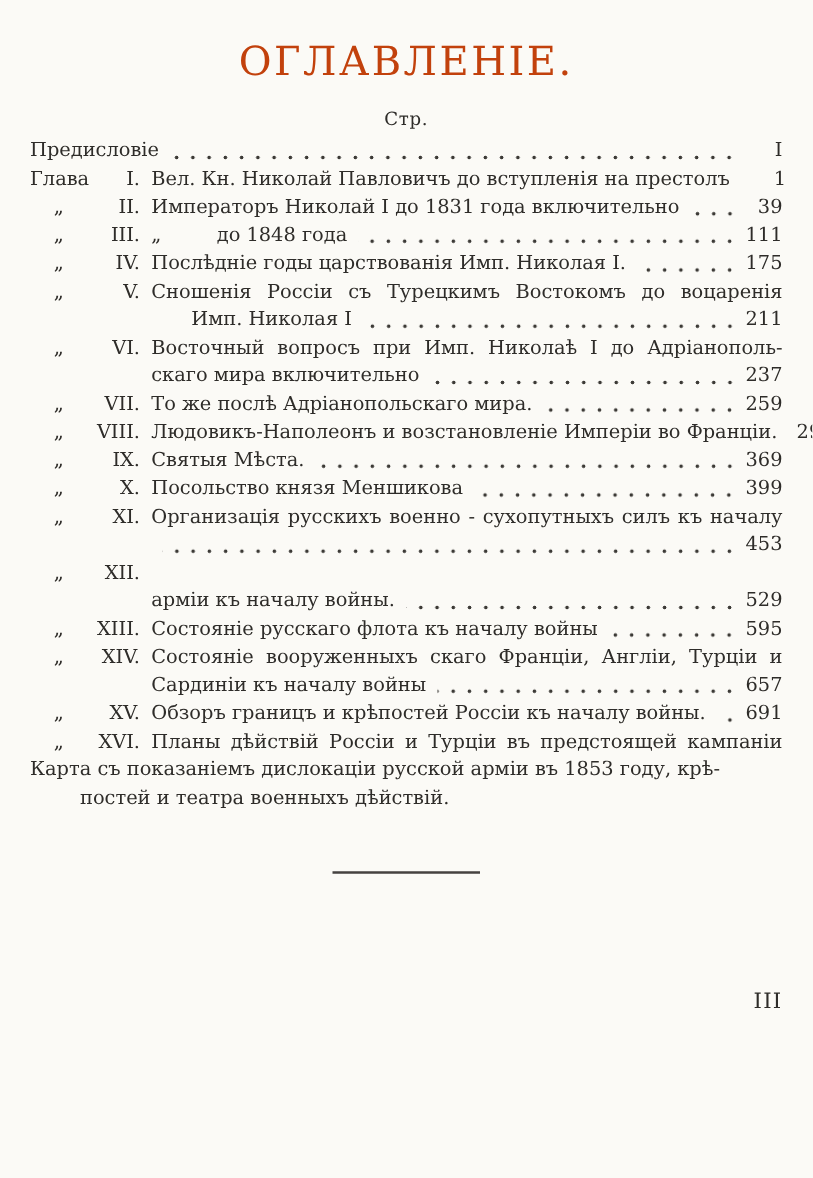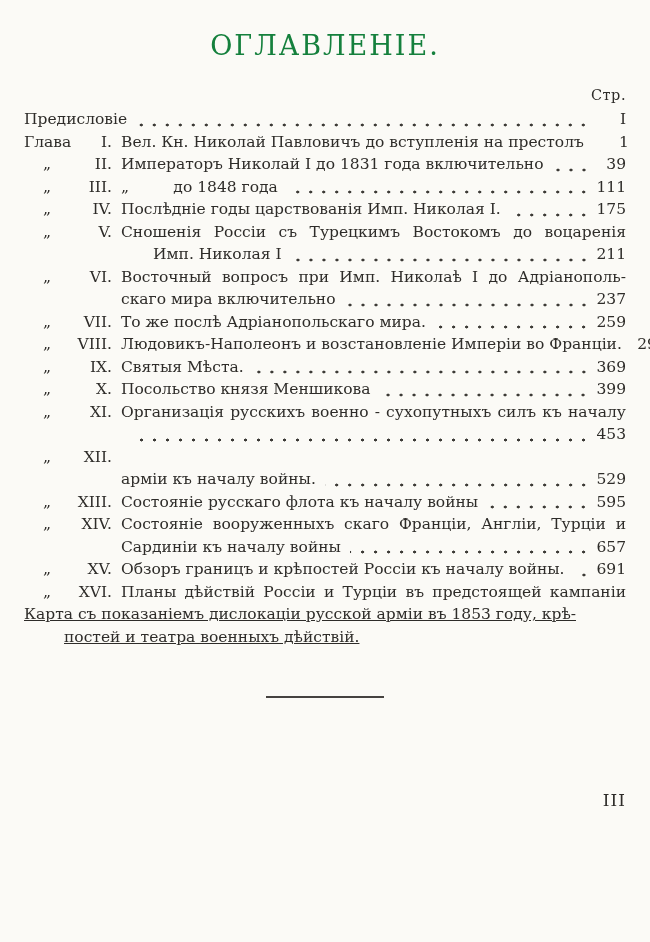--- a/index.html
+++ b/index.html
@@ -15,28 +15,28 @@
     padding: 0 24px;
     background: #fbfaf6;
     color: #2e2c29;
     font-family: "DejaVu Serif", "Liberation Serif", serif;
     font-size: 15.5px;
     overflow: hidden;
   }
   .title {
     margin: 30px 0 0 0;
     text-align: center;
-    font-size: 27px;
+    font-size: 32px;
     font-weight: 400;
     letter-spacing: 2px;
-    color: #15803d;
+    color: #c2410c;
   }
   .str {
-    margin-top: 26px;
-    text-align: right;
+    margin-top: 20px;
+    text-align: center;
     font-size: 14.5px;
     letter-spacing: 0.5px;
   }
   .toc {
     margin-top: 5px;
     line-height: 22.5px;
   }
   .row {
     display: flex;
     align-items: center;
@@ -78,21 +78,20 @@
     background-repeat: repeat-x;
     background-position: right bottom;
   }
   .pagecol {
     flex: none;
     min-width: 30px;
     text-align: right;
   }
   .note-line {
     white-space: nowrap;
-    text-decoration: underline;
   }
   .note-line.cont {
     padding-left: 40px;
   }
   .rule {
     width: 118px;
     margin: 48px auto 0 auto;
     border-top: 2px solid #454240;
   }
   .folio {

